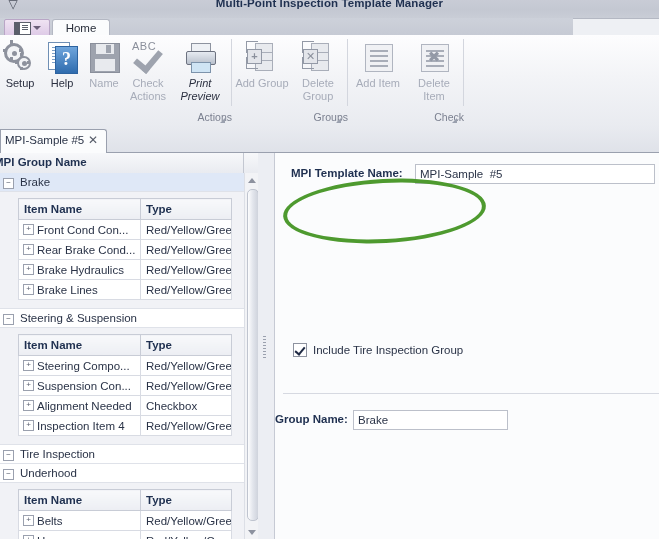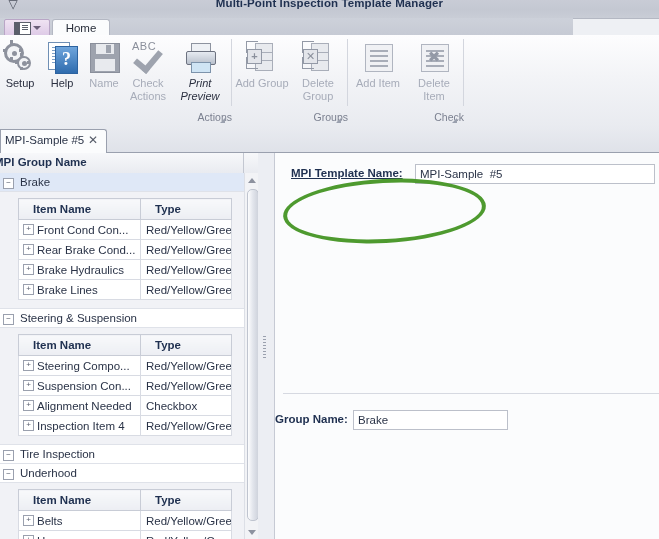--- a/index.html
+++ b/index.html
@@ -144,21 +144,21 @@
   .grow.sel{background:#dfe8f7;}
   .exp{
     position:absolute;left:3px;top:5px;width:9px;height:9px;border:1px solid #9aa0ae;background:#fff;
     font-size:8px;line-height:7px;text-align:center;color:#5a6070;
   }
   .subwrap{background:#f1f2f6;padding:6px 8px 8px 18px;border-bottom:1px solid #dfe2e9;}
   table.itable{border-collapse:collapse;width:213px;background:#fff;
     font-size:11.5px;table-layout:fixed;}
   table.itable th{
     background:linear-gradient(to bottom,#f8f9fb 0%,#eceef3 100%);
-    border:1px solid #c8ccd6;text-align:left;padding:2px 14px;height:16px;
+    border:1px solid #c8ccd6;text-align:left;padding:2px 5px;height:16px;
     font-weight:bold;color:#1f3050;
   }
   table.itable td{border:1px solid #d8dbe3;padding:1px 5px;height:17px;color:#2a3347;white-space:nowrap;overflow:hidden;}
   table.itable td.nm{padding-left:18px;position:relative;}
   table.itable td.nm .exp{left:4px;top:4px;}
   .col1{width:122px;}
   .col2{width:91px;}
   
   #lscroll{position:absolute;left:244px;top:20px;width:14px;bottom:0;background:#f2f3f6;border-left:1px solid #dcdfe6;}
   #lscroll .arw{position:absolute;left:0;width:14px;height:14px;display:flex;align-items:center;justify-content:center;}
@@ -489,23 +489,27 @@
       <i></i>
       <i></i>
       <i></i>
       <i></i>
       <i></i>
       <i></i>
   </div>
 </div>
 
 <div id="rightpanel">
-  <div class="fieldlabel" style="left:16px;top:14px;text-decoration:underline;">MPI Template Name:</div>
+  <div class="fieldlabel" style="left:16px;top:14px;">MPI Template Name:</div>
   <input class="tinput" style="left: 140px; top: 11px; width: 230px;" value="MPI-Sample  #5">
 
+  <div id="cbrow">
+    <span class="cbox"></span>
+    <span id="cblabel">Include Tire Inspection Group</span>
+  </div>
 
   <div id="hrule"></div>
 
   <div class="fieldlabel" style="left:0px;top:260px;">Group Name:</div>
   <input class="tinput" style="left: 78px; top: 257px; width: 145px;" value="Brake">
 </div>
 
 <div id="annot"></div>
 
 </body></html>

